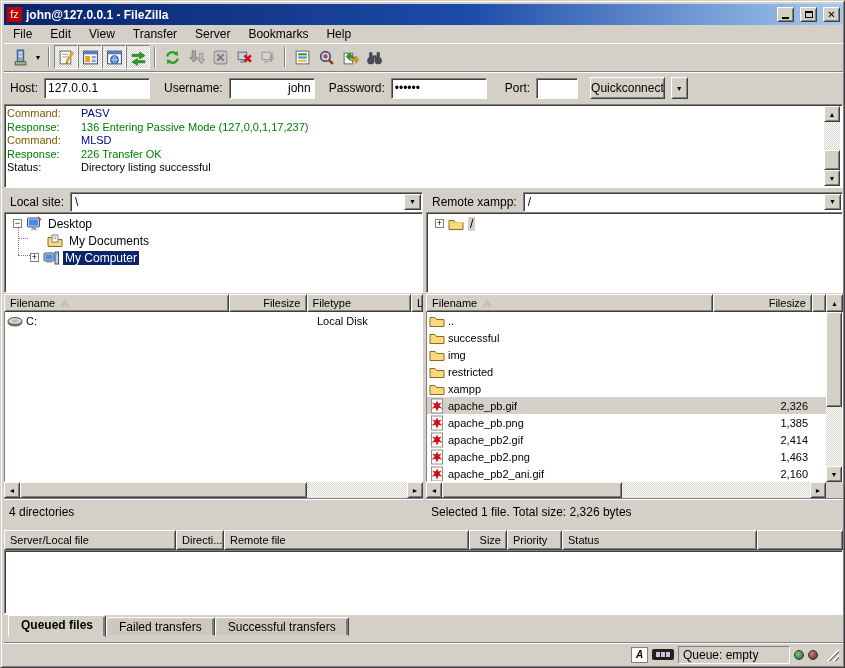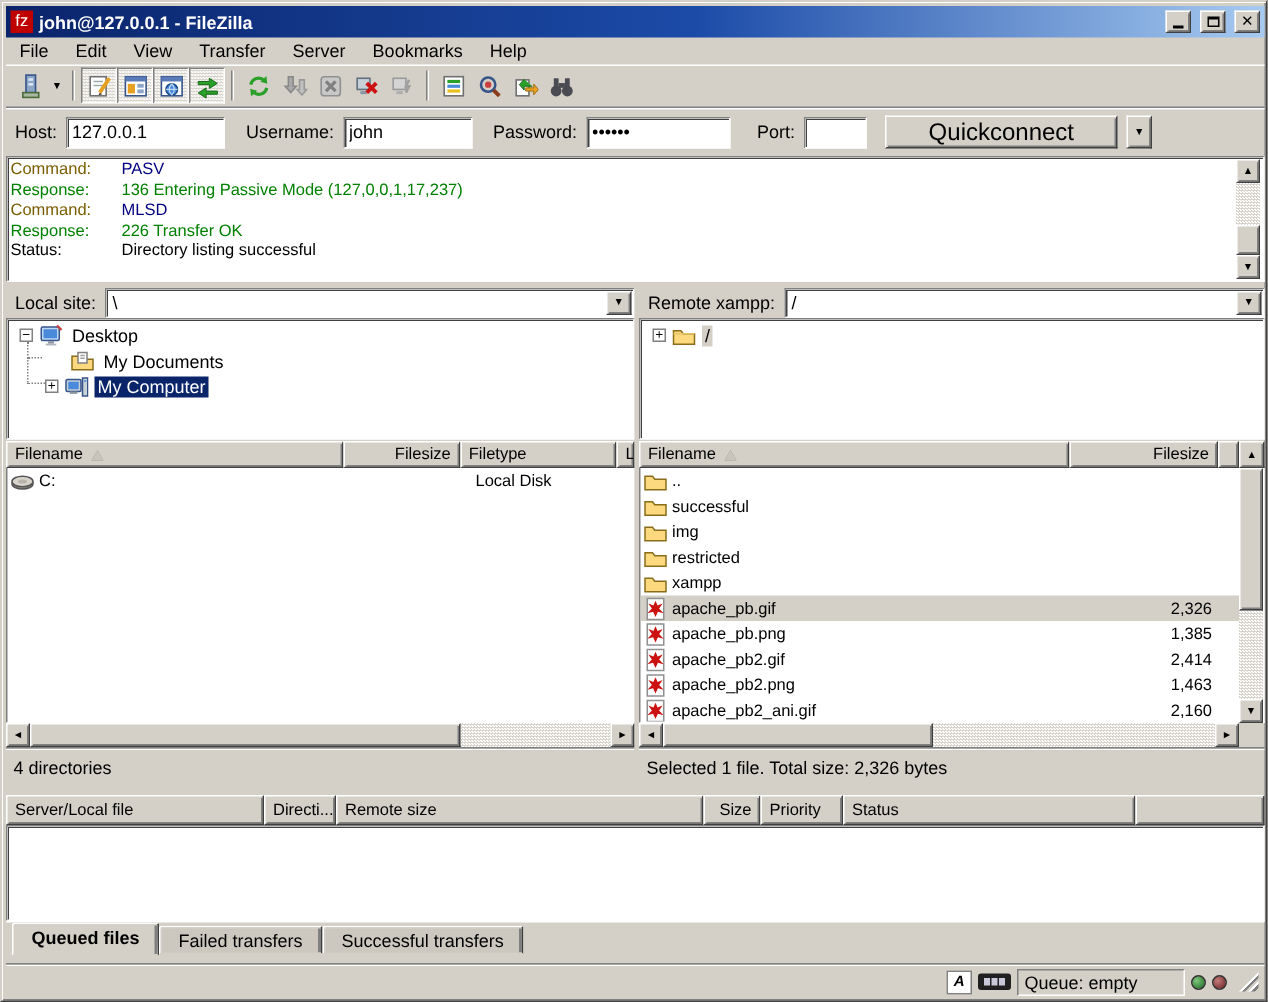--- a/index.html
+++ b/index.html
@@ -33,21 +33,21 @@
   .tbtn.pressed{border:1px solid;border-color:#808080 #fff #fff #808080;background-color:#ECEAE4;
     background-image:repeating-conic-gradient(#ffffff 0% 25%, #d8d4cc 25% 50%);background-size:2px 2px;}
   .tsep{width:2px;height:20px;border-left:1px solid #808080;border-right:1px solid #fff;margin:0 4px;}
   .drop{width:12px;height:22px;display:flex;align-items:center;justify-content:center;font-size:7px;color:#000;}
   .tbtn svg{width:17px;height:17px;}
   
   #quickbar{left:3px;top:70px;width:839px;height:33px;display:flex;align-items:center;gap:6px;padding:0 6px;
     border-top:1px solid #808080;box-shadow:0 1px 0 #fff inset;font-size:12px;}
   .qlabel{white-space:nowrap;}
   .qinput{height:21px;font-size:12px;padding:2px 3px;outline:none;}
-  #qc-btn{height:22px;padding:2px 28px;font-size:16px;}
+  #qc-btn{height:22px;padding:2px 0;font-size:12px;}
   #qc-drop{width:17px;height:22px;display:flex;align-items:center;justify-content:center;font-size:7px;}
   
   #logview{left:3px;top:103px;width:839px;height:84px;}
   #loglines{position:absolute;left:2px;top:2px;right:19px;bottom:2px;overflow:hidden;font-size:11px;line-height:13.5px;background:#fff;}
   .logline{white-space:nowrap;}
   .logpfx{display:inline-block;width:74px;}
   .t-command .logpfx{color:#7A5C00;} .t-command .logmsg{color:#000080;}
   .t-response .logpfx,.t-response .logmsg{color:#008000;}
   .t-status .logpfx,.t-status .logmsg{color:#000;}
   
@@ -253,21 +253,21 @@
           <rect x="10" y="3" width="3" height="6" fill="#4A4A52"></rect>
           <rect x="6" y="6" width="4" height="3" fill="#4A4A52"></rect>
         </svg>
     </div>
   </div>
 
   <div id="quickbar" class="abs">
     <span class="qlabel">Host:</span>
     <input class="qinput sunken" style="width: 106px;" readonly="" value="127.0.0.1">
     <span class="qlabel" style="margin-left:8px">Username:</span>
-    <input class="qinput sunken" style="width: 86px;" readonly="" value="john">
+    <input class="qinput sunken" style="width: 86px; text-align: right;" readonly="" value="john">
     <span class="qlabel" style="margin-left:8px">Password:</span>
     <input class="qinput sunken" style="width: 96px;" readonly="" value="••••••">
     <span class="qlabel" style="margin-left:12px">Port:</span>
     <input class="qinput sunken" style="width: 42px;" readonly="" value="">
     <button id="qc-btn" class="raised" style="margin-left:6px">Quickconnect</button>
     <div id="qc-drop" class="raised">
         <span>▼</span>
       </div>
   </div>
 
@@ -512,21 +512,21 @@
   <div class="statusline" style="left:425px;width:417px;">Selected 1 file. Total size: 2,326 bytes</div>
 
   <div id="queue-header" class="abs">
     <div class="hcell" style="width:172px">
         <span>Server/Local file</span>
       </div>
     <div class="hcell" style="width:48px">
         <span>Directi...</span>
       </div>
     <div class="hcell" style="width:245px">
-        <span>Remote size</span>
+        <span>Remote file</span>
       </div>
     <div class="hcell num" style="width:38px">
         <span>Size</span>
       </div>
     <div class="hcell" style="width:55px">
         <span>Priority</span>
       </div>
     <div class="hcell" style="width:195px">
         <span>Status</span>
       </div>

